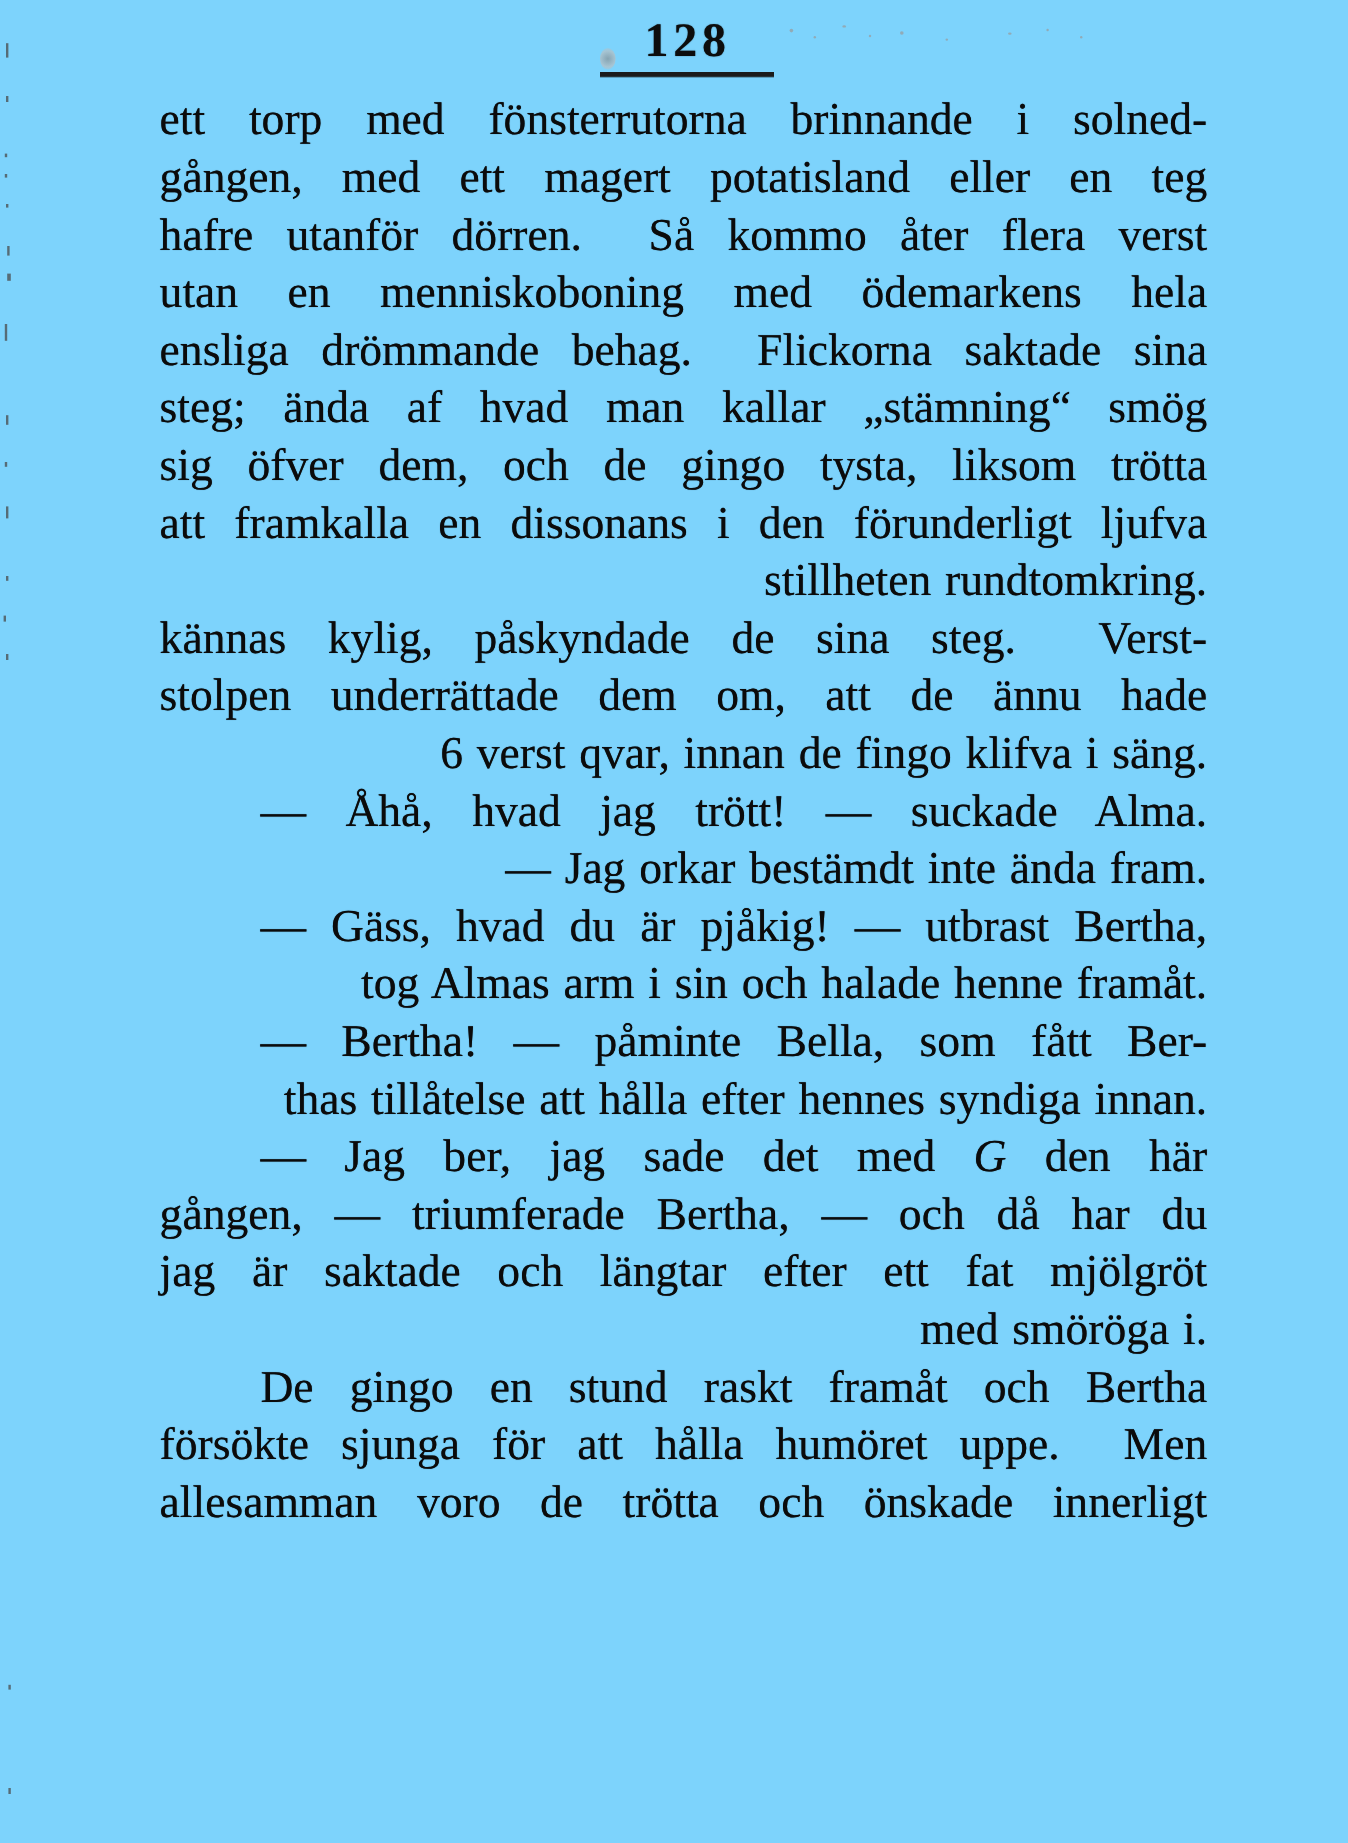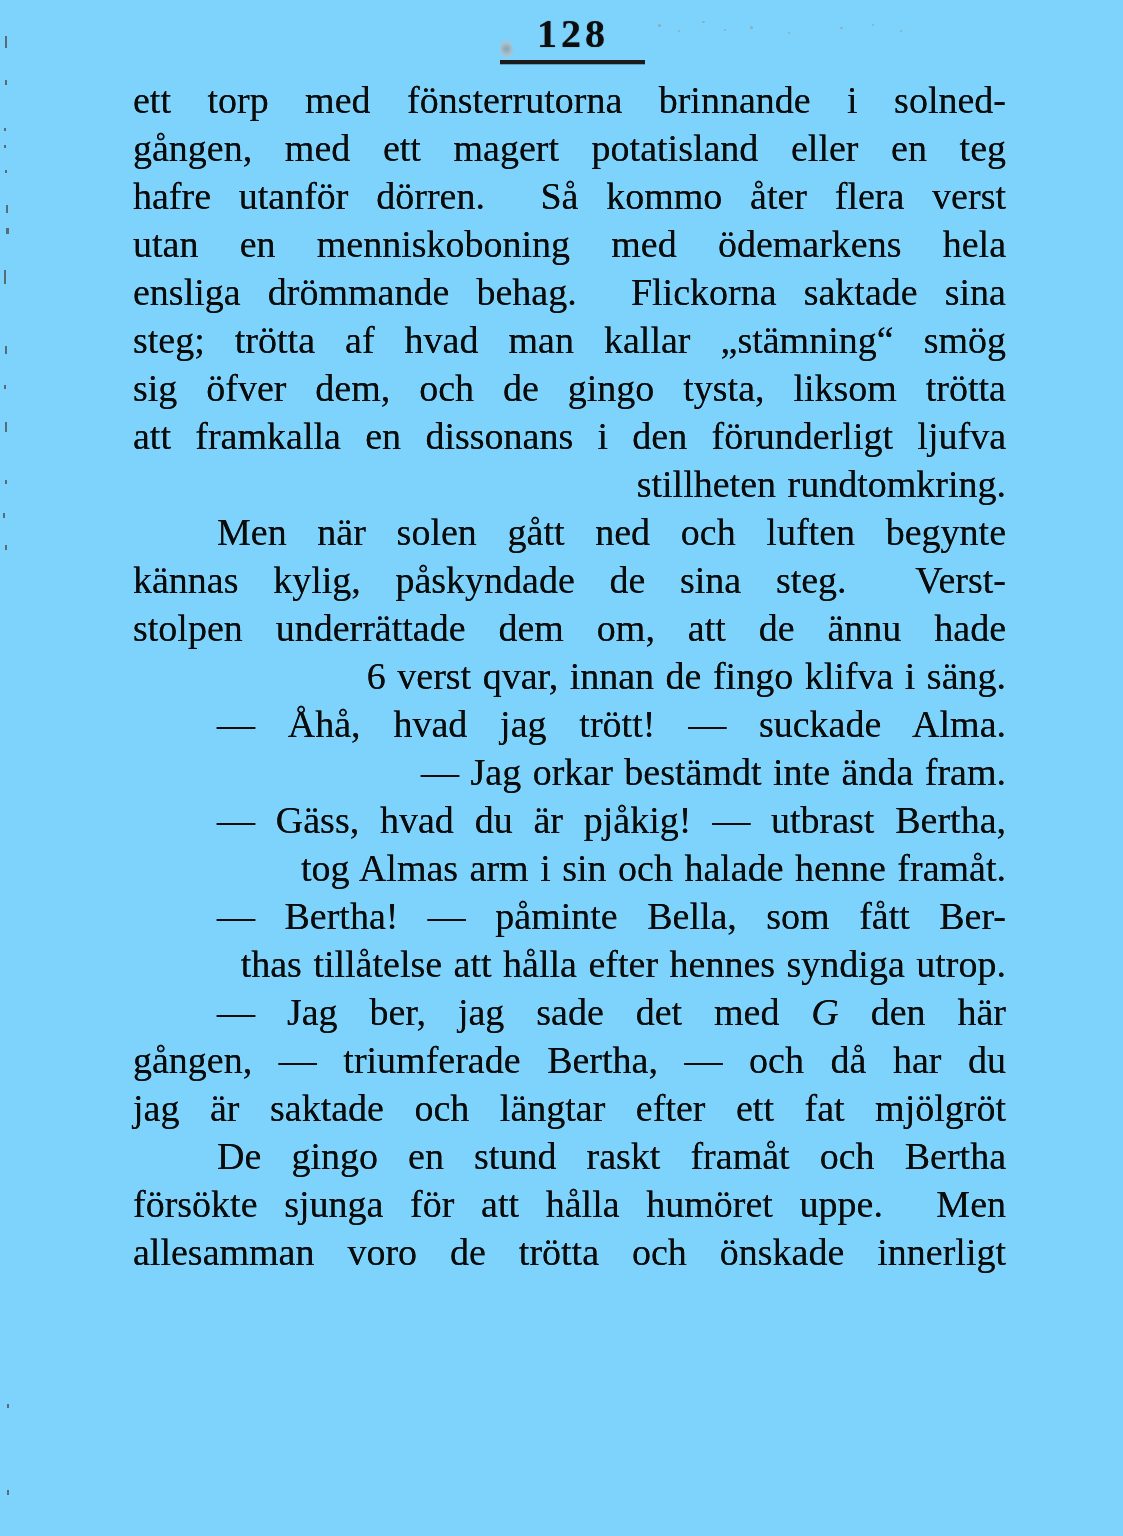--- a/index.html
+++ b/index.html
@@ -126,35 +126,35 @@
     <div class="speck" style="top:1404px;left:7px;width:2px;height:4px;"></div>
     <div class="speck" style="top:1490px;left:7px;width:2px;height:5px;"></div>
   </div>
 
   <div id="text-block">
       <div class="line just">ett torp med fönsterrutorna brinnande i solned-</div>
       <div class="line just">gången, med ett magert potatisland eller en teg</div>
       <div class="line just">hafre utanför dörren.&nbsp; Så kommo åter flera verst</div>
       <div class="line just">utan en menniskoboning med ödemarkens hela</div>
       <div class="line just">ensliga drömmande behag.&nbsp; Flickorna saktade sina</div>
-      <div class="line just">steg; trötta af hvad man kallar „stämning“ smög</div>
+      <div class="line just">steg; ända af hvad man kallar „stämning“ smög</div>
       <div class="line just">sig öfver dem, och de gingo tysta, liksom trötta</div>
       <div class="line just">att framkalla en dissonans i den förunderligt ljufva</div>
       <div class="line">stillheten rundtomkring.</div>
-      <div class="line indent just">Men när solen gått ned och luften begynte</div>
       <div class="line just">kännas kylig, påskyndade de sina steg.&nbsp; Verst-</div>
       <div class="line just">stolpen underrättade dem om, att de ännu hade</div>
       <div class="line">6 verst qvar, innan de fingo klifva i säng.</div>
       <div class="line indent just">— Åhå, hvad jag trött! — suckade Alma.</div>
       <div class="line">— Jag orkar bestämdt inte ända fram.</div>
       <div class="line indent just">— Gäss, hvad du är pjåkig! — utbrast Bertha,</div>
       <div class="line">tog Almas arm i sin och halade henne framåt.</div>
       <div class="line indent just">— Bertha! — påminte Bella, som fått Ber-</div>
-      <div class="line">thas tillåtelse att hålla efter hennes syndiga utrop.</div>
+      <div class="line">thas tillåtelse att hålla efter hennes syndiga innan.</div>
       <div class="line indent just"><span>— Jag ber, jag sade det med </span><span class="em">G</span><span> den här</span></div>
       <div class="line just">gången, — triumferade Bertha, — och då har du</div>
       <div class="line just">jag är saktade och längtar efter ett fat mjölgröt</div>
+      <div class="line">med smöröga i.</div>
       <div class="line indent just">De gingo en stund raskt framåt och Bertha</div>
       <div class="line just">försökte sjunga för att hålla humöret uppe.&nbsp; Men</div>
       <div class="line just">allesamman voro de trötta och önskade innerligt</div>
     </div>
 
 </div>
 
 </body></html>

